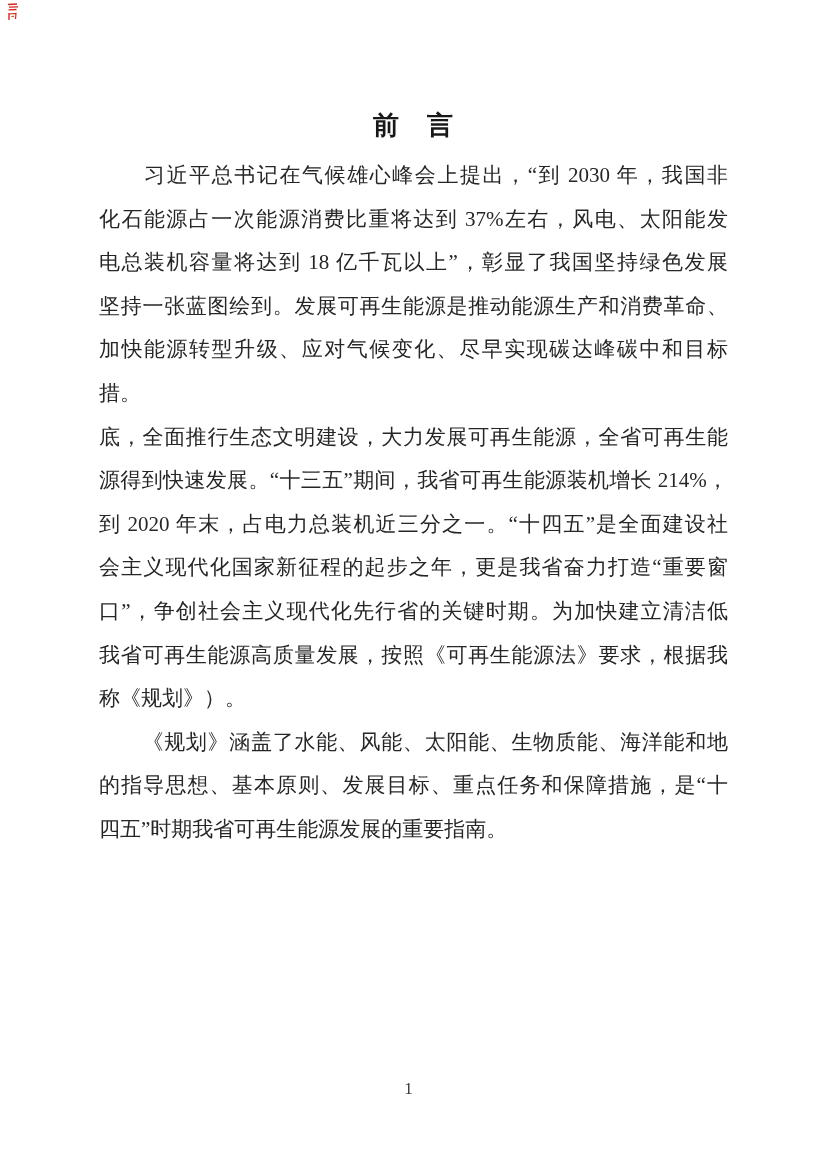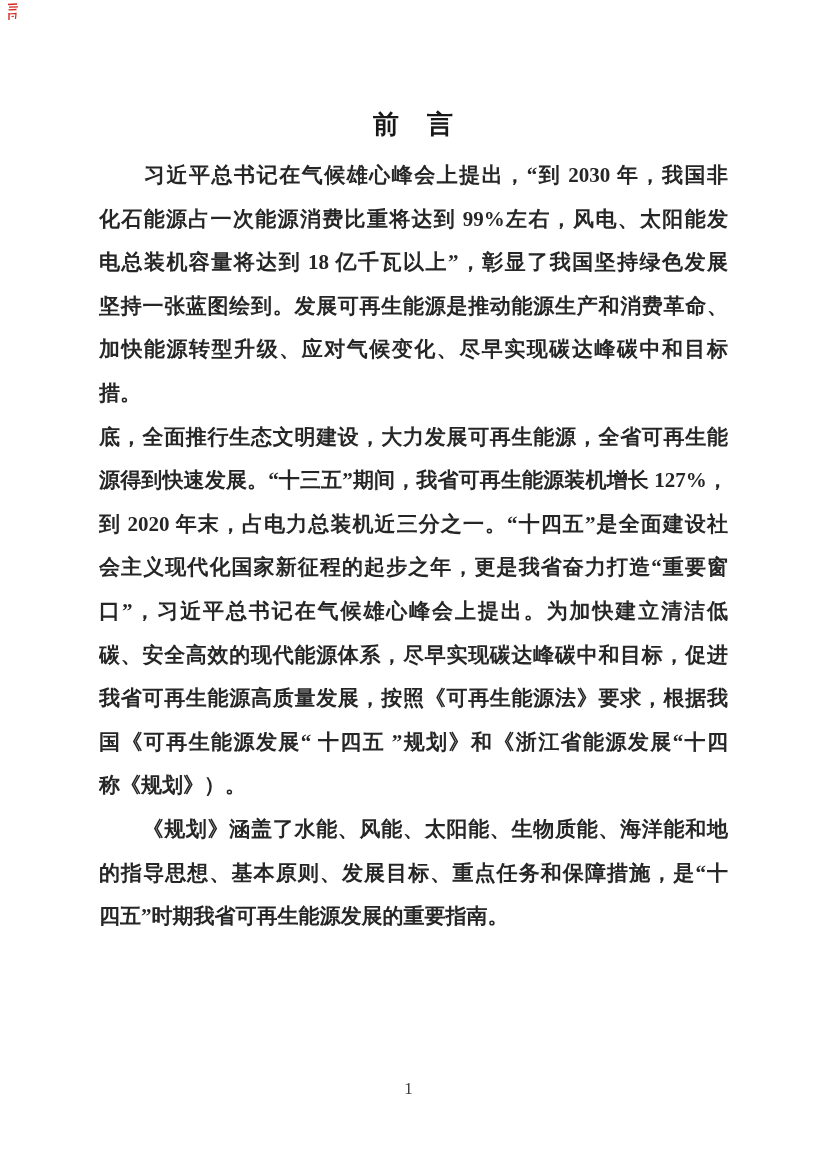--- a/index.html
+++ b/index.html
@@ -13,34 +13,34 @@
     color: #262626;
     overflow: hidden;
   }
   .content {
     position: absolute;
     left: 99px;
     top: 110px;
     width: 629px;
   }
   .doc-title {
-    font-family: Liberation Mono, monospace;
+    font-family: Liberation Serif, serif;
     font-weight: bold;
     font-size: 26px;
     line-height: 32px;
     text-align: center;
     color: #181818;
     letter-spacing: 1px;
   }
   .doc-body {
     margin-top: 12px;
     font-size: 21px;
     line-height: 43.6px;
   }
-  .para { margin: 0; font-weight: bold; }
+  .para { margin: 0; }
   .line {
     text-align: justify;
     text-align-last: justify;
     overflow: hidden;
     white-space: pre-wrap;
   }
   .line.pend {
     text-align: left;
     text-align-last: left;
   }
@@ -80,36 +80,34 @@
   </div>
 
   <div class="content">
 
     <div class="doc-title">前　言</div>
 
     <div class="doc-body">
 
       <div class="para">
         <div class="line">　　习近平总书记在气候雄心峰会上提出，“到 2030 年，我国非</div>
-        <div class="line">化石能源占一次能源消费比重将达到 99%左右，风电、太阳能发</div>
+        <div class="line">化石能源占一次能源消费比重将达到 37%左右，风电、太阳能发</div>
         <div class="line">电总装机容量将达到 18 亿千瓦以上”，彰显了我国坚持绿色发展</div>
         <div class="line">坚持一张蓝图绘到。发展可再生能源是推动能源生产和消费革命、</div>
         <div class="line">加快能源转型升级、应对气候变化、尽早实现碳达峰碳中和目标</div>
         <div class="line pend">措。</div>
       </div>
 
       <div class="para">
         <div class="line">底，全面推行生态文明建设，大力发展可再生能源，全省可再生能</div>
-        <div class="line">源得到快速发展。“十三五”期间，我省可再生能源装机增长 127%，</div>
+        <div class="line">源得到快速发展。“十三五”期间，我省可再生能源装机增长 214%，</div>
         <div class="line">到 2020 年末，占电力总装机近三分之一。“十四五”是全面建设社</div>
         <div class="line">会主义现代化国家新征程的起步之年，更是我省奋力打造“重要窗</div>
-        <div class="line">口”，习近平总书记在气候雄心峰会上提出。为加快建立清洁低</div>
-        <div class="line">碳、安全高效的现代能源体系，尽早实现碳达峰碳中和目标，促进</div>
+        <div class="line">口”，争创社会主义现代化先行省的关键时期。为加快建立清洁低</div>
         <div class="line">我省可再生能源高质量发展，按照《可再生能源法》要求，根据我</div>
-        <div class="line">国《可再生能源发展“ 十四五 ”规划》和《浙江省能源发展“十四</div>
         <div class="line pend">称《规划》）。</div>
       </div>
 
       <div class="para">
         <div class="line">　　《规划》涵盖了水能、风能、太阳能、生物质能、海洋能和地</div>
         <div class="line">的指导思想、基本原则、发展目标、重点任务和保障措施，是“十</div>
         <div class="line pend">四五”时期我省可再生能源发展的重要指南。</div>
       </div>
 
     </div>

